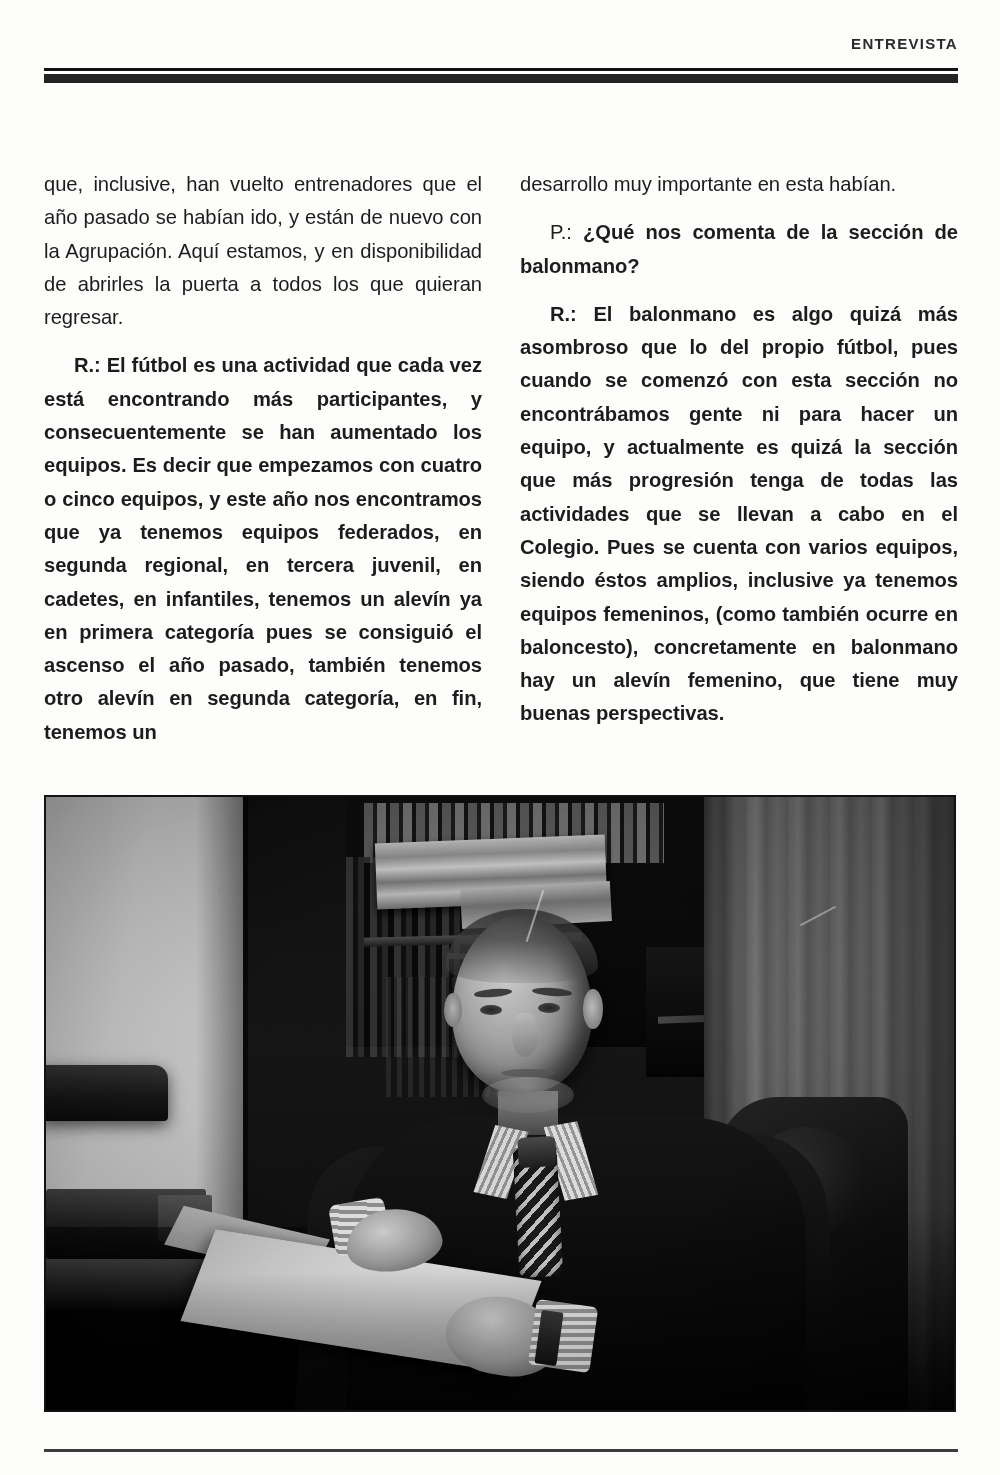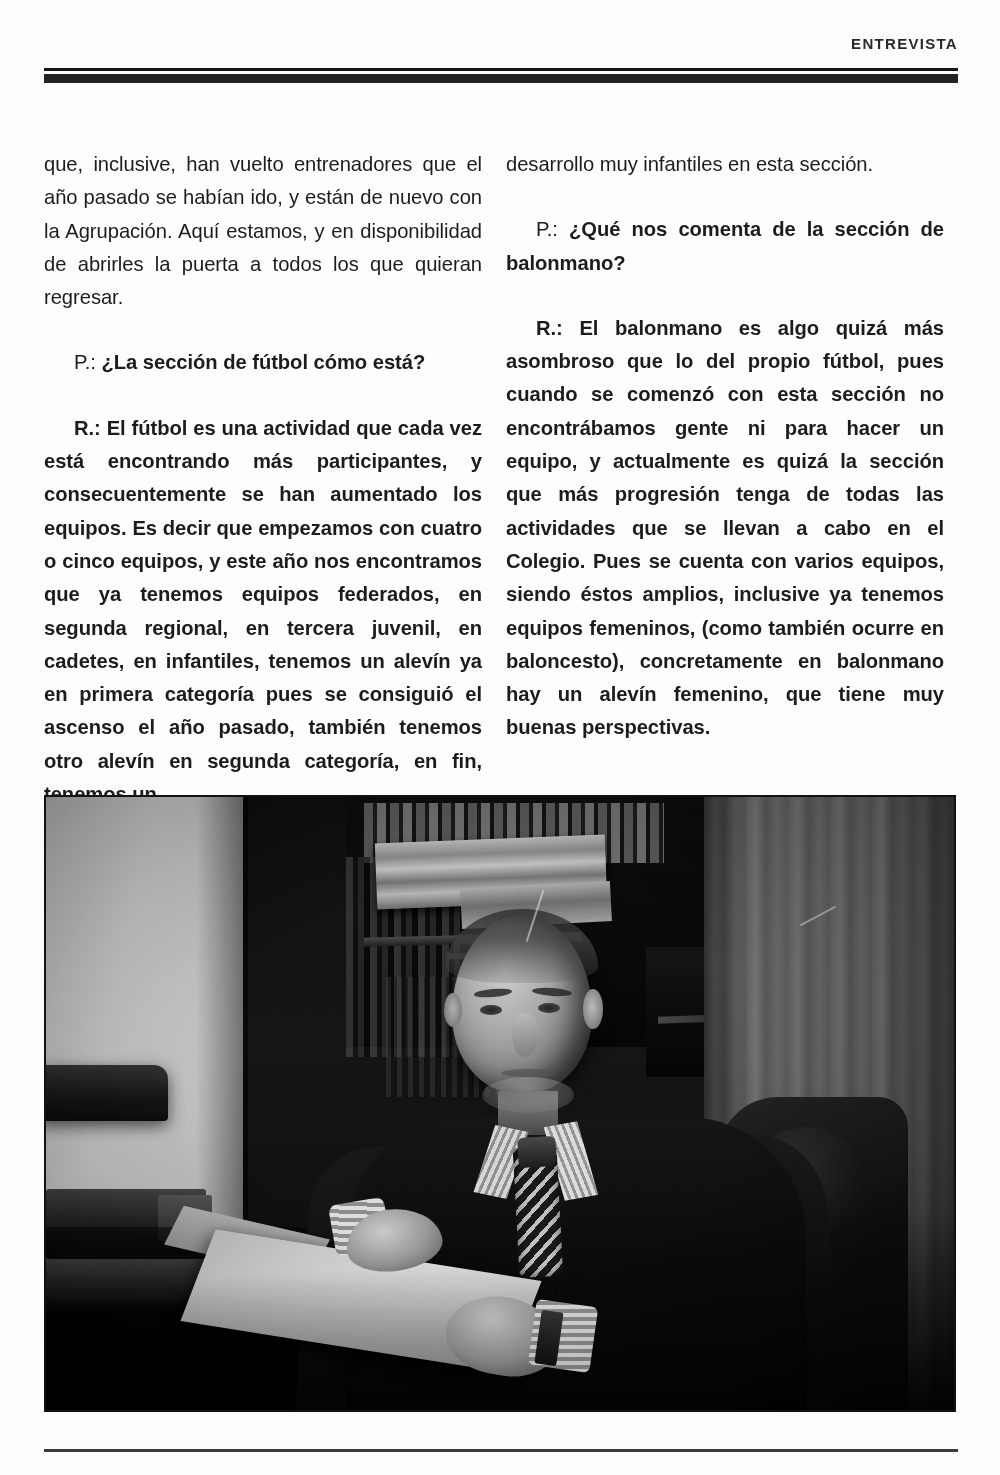--- a/index.html
+++ b/index.html
@@ -57,39 +57,40 @@
     width: 914px;
     top: 74px;
     height: 9px;
     background: #232323;
   }
 
   
   .columns {
     position: absolute;
     left: 44px;
-    top: 148px;
+    top: 168px;
     width: 914px;
     height: 630px;
     display: flex;
     gap: 24px;
+    justify-content: space-between;
   }
   .col {
     width: 438px;
   }
   p.body {
     margin: 0 0 0 0;
     font-size: 20.2px;
     line-height: 33.3px;
     text-align: justify;
     text-justify: inter-word;
     color: #1c1c1c;
     letter-spacing: -0.05px;
   }
-  p.body + p.body { margin-top: 32px; }
+  p.body + p.body { margin-top: 15px; }
   p.body.indent { text-indent: 30px; font-weight: bold; }
   p.body.question { font-weight: 700; }
   p.body.question .prefix { font-weight: 400; }
 
   
   .photo-frame {
     position: absolute;
     left: 44px;
     top: 795px;
     width: 912px;
@@ -477,26 +478,25 @@
   <div class="running-head">
     <span class="running-head-text">Entrevista</span>
   </div>
   <div class="rule-thin"></div>
   <div class="rule-thick"></div>
 
   <div class="columns">
 
     <div class="col">
       <p class="body">que, inclusive, han vuelto entrenadores que el año pasado se habían ido, y están de nuevo con la Agrupación. Aquí estamos, y en disponibilidad de abrirles la puerta a todos los que quieran regresar.</p>
-      <p class="body question indent"><span class="prefix">P.: </span><span>¿La sección de fútbol cómo está?</span></p>
       <p class="body indent">R.: El fútbol es una actividad que cada vez está encontrando más participantes, y consecuentemente se han aumentado los equipos. Es decir que empezamos con cuatro o cinco equipos, y este año nos encontramos que ya tenemos equipos federados, en segunda regional, en tercera juvenil, en cadetes, en infantiles, tenemos un alevín ya en primera categoría pues se consiguió el ascenso el año pasado, también tenemos otro alevín en segunda categoría, en fin, tenemos un</p>
     </div>
 
     <div class="col">
-      <p class="body">desarrollo muy infantiles en esta sección.</p>
+      <p class="body">desarrollo muy importante en esta habían.</p>
       <p class="body question indent"><span class="prefix">P.: </span><span>¿Qué nos comenta de la sección de balonmano?</span></p>
       <p class="body indent">R.: El balonmano es algo quizá más asombroso que lo del propio fútbol, pues cuando se comenzó con esta sección no encontrábamos gente ni para hacer un equipo, y actualmente es quizá la sección que más progresión tenga de todas las actividades que se llevan a cabo en el Colegio. Pues se cuenta con varios equipos, siendo éstos amplios, inclusive ya tenemos equipos femeninos, (como también ocurre en baloncesto), concretamente en balonmano hay un alevín femenino, que tiene muy buenas perspectivas.</p>
     </div>
 
   </div>
 
   <figure class="photo-frame" style="margin:0;">
     <div class="photo" role="img" aria-label="Fotografía en blanco y negro de un hombre de mediana edad con traje oscuro, camisa de rayas y corbata estampada, sentado ante un escritorio sosteniendo unos papeles, con una estantería de libros y una cortina al fondo.">
       <div class="ph-base"></div>
       <div class="ph-shelf"></div>

